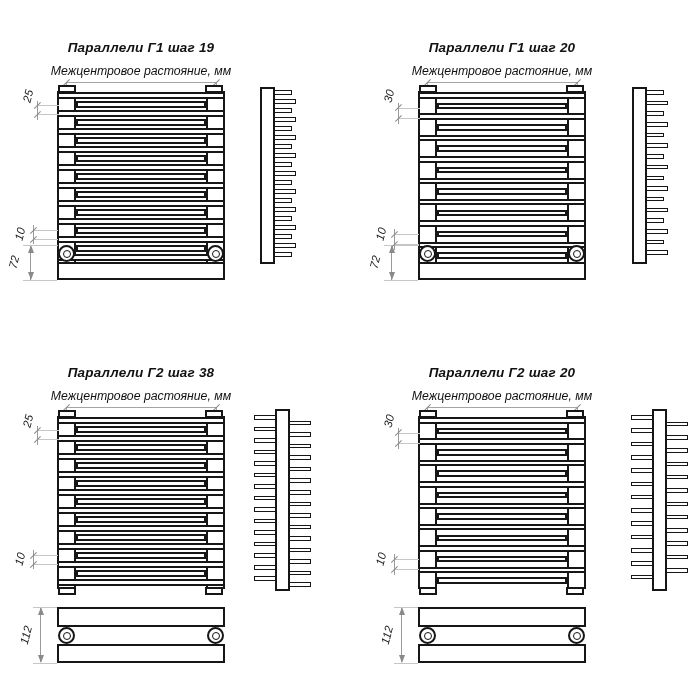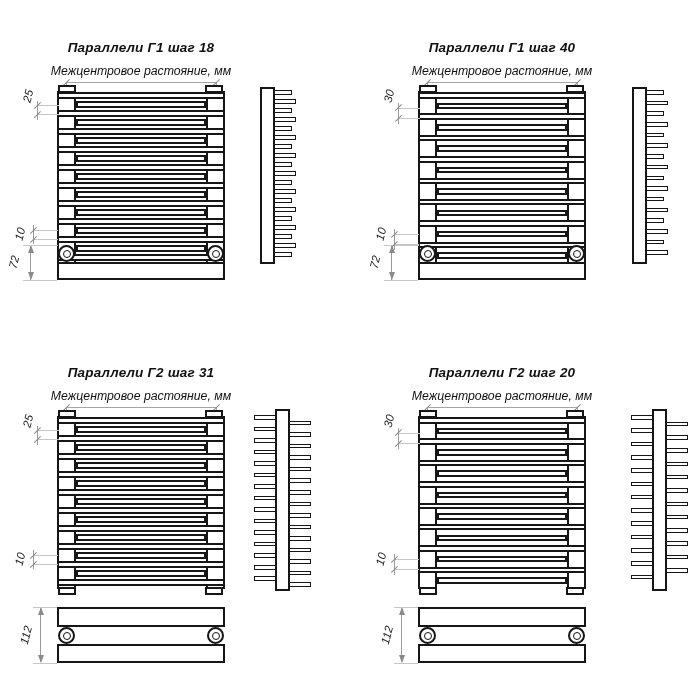--- a/index.html
+++ b/index.html
@@ -30,21 +30,21 @@
   .arr{position:absolute;width:0;height:0;border-left:3px solid transparent;border-right:3px solid transparent;}
   .arr-up{border-bottom:8px solid #8a8a8a;}
   .arr-dn{border-top:8px solid #8a8a8a;}
 </style>
 </head>
 <body>
 
 <div class="sheet">
 
   <section class="quadrant q0 sec-single">
-    <div class="q-title">Параллели Г1 шаг 18</div>
+    <div class="q-title">Параллели Г1 шаг 19</div>
     <div class="q-subtitle">Межцентровое растояние, мм</div>
     <span class="dim-label lbl-pitch">25</span>
     <span class="dim-label lbl-gap">10</span>
     <span class="dim-label lbl-height">72</span>
     <div class="gfx">
         <div class="abs" style="left: 66.5px; top: 82px; width: 150px; height: 1.2px; background: rgb(165, 165, 165);"></div>
         <div class="abs" style="left: 66.2px; top: 82px; width: 1.2px; height: 8px; background: rgb(165, 165, 165);"></div>
         <div class="abs" style="left: 215.5px; top: 82px; width: 1.2px; height: 8px; background: rgb(165, 165, 165);"></div>
         <div class="slash" style="left: 62.3px; top: 82px;"></div>
         <div class="slash" style="left: 211.5px; top: 82px;"></div>
@@ -110,21 +110,21 @@
         <div class="slash" style="left: 33.3px; top: 113.9px;"></div>
         <div class="abs" style="left: 33px; top: 229.75px; width: 25px; height: 1px; background: rgb(198, 198, 198);"></div>
         <div class="abs" style="left: 33px; top: 238.75px; width: 25px; height: 1px; background: rgb(198, 198, 198);"></div>
         <div class="abs" style="left: 32.7px; top: 225.25px; width: 1.2px; height: 19px; background: rgb(154, 154, 154);"></div>
         <div class="slash" style="left: 28.8px; top: 229.65px;"></div>
         <div class="slash" style="left: 28.8px; top: 238.65px;"></div>
       </div>
   </section>
 
   <section class="quadrant q1 sec-single">
-    <div class="q-title">Параллели Г1 шаг 40</div>
+    <div class="q-title">Параллели Г1 шаг 20</div>
     <div class="q-subtitle">Межцентровое растояние, мм</div>
     <span class="dim-label lbl-pitch">30</span>
     <span class="dim-label lbl-gap">10</span>
     <span class="dim-label lbl-height">72</span>
     <div class="gfx">
         <div class="abs" style="left: 66.5px; top: 82px; width: 150px; height: 1.2px; background: rgb(165, 165, 165);"></div>
         <div class="abs" style="left: 66.2px; top: 82px; width: 1.2px; height: 8px; background: rgb(165, 165, 165);"></div>
         <div class="abs" style="left: 215.5px; top: 82px; width: 1.2px; height: 8px; background: rgb(165, 165, 165);"></div>
         <div class="slash" style="left: 62.3px; top: 82px;"></div>
         <div class="slash" style="left: 211.5px; top: 82px;"></div>
@@ -184,21 +184,21 @@
         <div class="slash" style="left: 33.3px; top: 118.119px;"></div>
         <div class="abs" style="left: 33px; top: 233.688px; width: 25px; height: 1px; background: rgb(198, 198, 198);"></div>
         <div class="abs" style="left: 33px; top: 244.375px; width: 25px; height: 1px; background: rgb(198, 198, 198);"></div>
         <div class="abs" style="left: 32.7px; top: 229.188px; width: 1.2px; height: 20.6875px; background: rgb(154, 154, 154);"></div>
         <div class="slash" style="left: 28.8px; top: 233.588px;"></div>
         <div class="slash" style="left: 28.8px; top: 244.275px;"></div>
       </div>
   </section>
 
   <section class="quadrant q2 sec-double">
-    <div class="q-title">Параллели Г2 шаг 31</div>
+    <div class="q-title">Параллели Г2 шаг 38</div>
     <div class="q-subtitle">Межцентровое растояние, мм</div>
     <span class="dim-label lbl-pitch">25</span>
     <span class="dim-label lbl-gap">10</span>
     <span class="dim-label lbl-height">112</span>
     <div class="gfx">
         <div class="abs" style="left: 66.5px; top: 82px; width: 150px; height: 1.2px; background: rgb(165, 165, 165);"></div>
         <div class="abs" style="left: 66.2px; top: 82px; width: 1.2px; height: 8px; background: rgb(165, 165, 165);"></div>
         <div class="abs" style="left: 215.5px; top: 82px; width: 1.2px; height: 8px; background: rgb(165, 165, 165);"></div>
         <div class="slash" style="left: 62.3px; top: 82px;"></div>
         <div class="slash" style="left: 211.5px; top: 82px;"></div>

